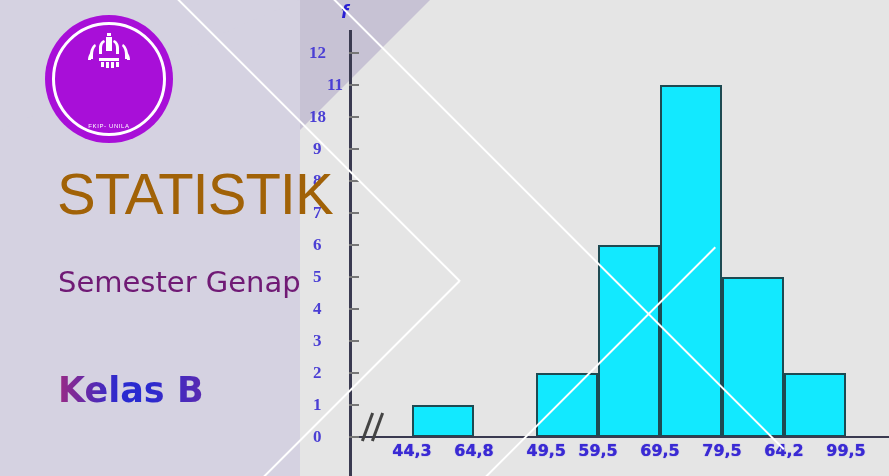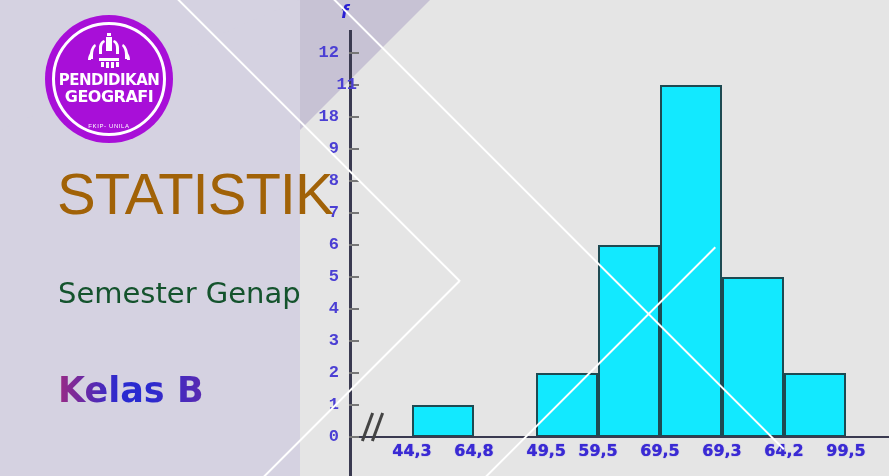--- a/index.html
+++ b/index.html
@@ -60,45 +60,45 @@
     color:#fff;font-size:6px;letter-spacing:0.6px;
   }
 
   
   #title{
     position:absolute;left:57px;top:160px;
     font-size:58px;font-weight:normal;color:#a16207;letter-spacing:-1px;
     font-family:"Liberation Sans",sans-serif;
   }
   #subtitle1{
-    position:absolute;left:58px;top:276px;
-    font-size:29px;color:#14532d;font-family:"DejaVu Sans",sans-serif;
+    position:absolute;left:58px;top:265px;
+    font-size:29px;color:#701a75;font-family:"DejaVu Sans",sans-serif;
   }
   #subtitle2{
     position:absolute;left:58px;top:306px;
     font-size:29px;color:#111;font-family:"DejaVu Sans",sans-serif;
   }
   #kelas{
     position:absolute;left:58px;top:370px;
     font-size:35px;font-weight:bold;
     font-family:"DejaVu Sans",sans-serif;
     background:linear-gradient(90deg,#9b2a84 0%, #2a2ad0 42%, #2a2ad0 62%, #5b2ab0 100%);
     -webkit-background-clip:text;background-clip:text;
     -webkit-text-fill-color:transparent;color:transparent;
   }
 
   
   #chart{position:absolute;left:0;top:0;width:889px;height:476px;}
   .axis-y{position:absolute;left:349px;top:30px;width:3px;height:446px;background:#3a3a50;}
   .axis-x{position:absolute;left:349px;top:436px;width:540px;height:2px;background:#3a3a50;}
   .ytick{position:absolute;width:10px;height:2px;background:#777;}
   .ylab{
-    position:absolute;right:0;width:26px;text-align:right;
+    position:absolute;right:0;width:26px;
     color:#4b3fd4;font-weight:bold;font-size:17px;
-    font-family:Liberation Mono, monospace;
+    font-family:Liberation Serif, serif;
   }
   .flab{
     position:absolute;left:341px;top:2px;
     color:#2a1fd4;font-weight:bold;font-size:17px;font-style:italic;
     font-family:"DejaVu Sans",sans-serif;
   }
   .bar{position:absolute;background:#12e9ff;border:2px solid #1d4a52;box-sizing:border-box;}
   .xlab{
     position:absolute;color:#3a2ad4;font-weight:bold;font-size:16px;
     text-align:center;font-family:"DejaVu Sans",sans-serif;
@@ -173,21 +173,21 @@
     <div class="axis-break">
       <div class="brk" style="left:4px;top:0;"></div>
       <div class="brk" style="left:14px;top:0;"></div>
     </div>
 
     <div class="xlab" style="left:382px;top:441px;width:60px;">44,3</div>
     <div class="xlab" style="left:444px;top:441px;width:60px;">64,8</div>
     <div class="xlab" style="left:506px;top:441px;width:60px;text-align:right;">49,5</div>
     <div class="xlab" style="left:568px;top:441px;width:60px;">59,5</div>
     <div class="xlab" style="left:630px;top:441px;width:60px;">69,5</div>
-    <div class="xlab" style="left:692px;top:441px;width:60px;">69,3</div>
+    <div class="xlab" style="left:692px;top:441px;width:60px;">79,5</div>
     <div class="xlab" style="left:754px;top:441px;width:60px;">64,2</div>
     <div class="xlab" style="left:816px;top:441px;width:60px;">99,5</div>
   </div>
 
   <div class="wline wline1"></div>
   <div class="wline wline2"></div>
   <div class="wline wline3"></div>
   <div class="wline wline4"></div>
 
   <div id="logo">
@@ -202,24 +202,20 @@
           <path d="M32 9 c3 1 5 4 5 8 v6 h-3 v-6 c0-3 -1-5 -3-6 z"></path>
           <path d="M13 13 c-3 2 -5 6 -5 11 v4 h3 v-4 c0-4 1-7 3-9 z"></path>
           <path d="M41 13 c3 2 5 6 5 11 v4 h-3 v-4 c0-4 -1-7 -3-9 z"></path>
           <path d="M9 21 c-2 2 -3 5 -3 8 h3 z"></path>
           <path d="M45 21 c2 2 3 5 3 8 h-3 z"></path>
           <path d="M17 27 h20 v3 h-20 z"></path>
           <path d="M19 31 h3 v5 h-3 z M24 31 h3 v6 h-3 z M29 31 h3 v6 h-3 z M34 31 h3 v5 h-3 z"></path>
         </g>
       </svg>
     </div>
-    <div class="logo-text">
-      <span class="l1">PENDIDIKAN</span>
-      <span class="l2">GEOGRAFI</span>
-    </div>
     <div class="logo-sub">FKIP- UNILA</div>
   </div>
 
   <div id="title">STATISTIK</div>
   <div id="subtitle1">Semester Genap</div>
   <div id="kelas">Kelas B</div>
 
 </div>
 
 </body></html>

